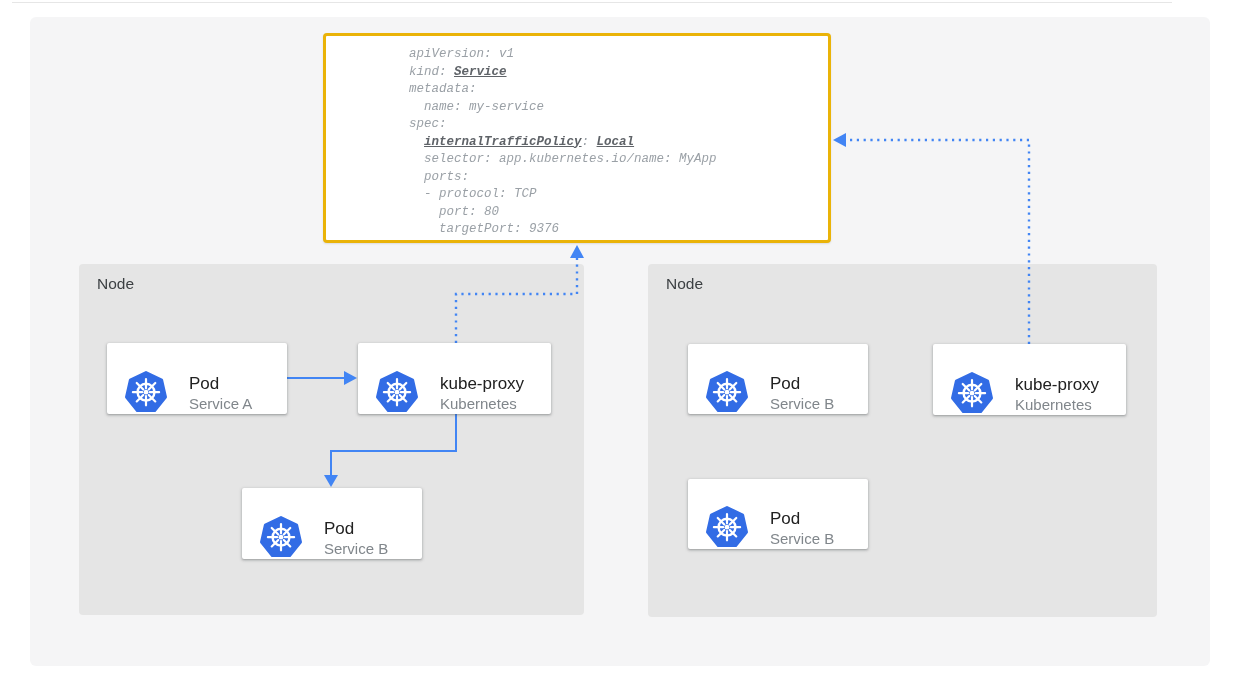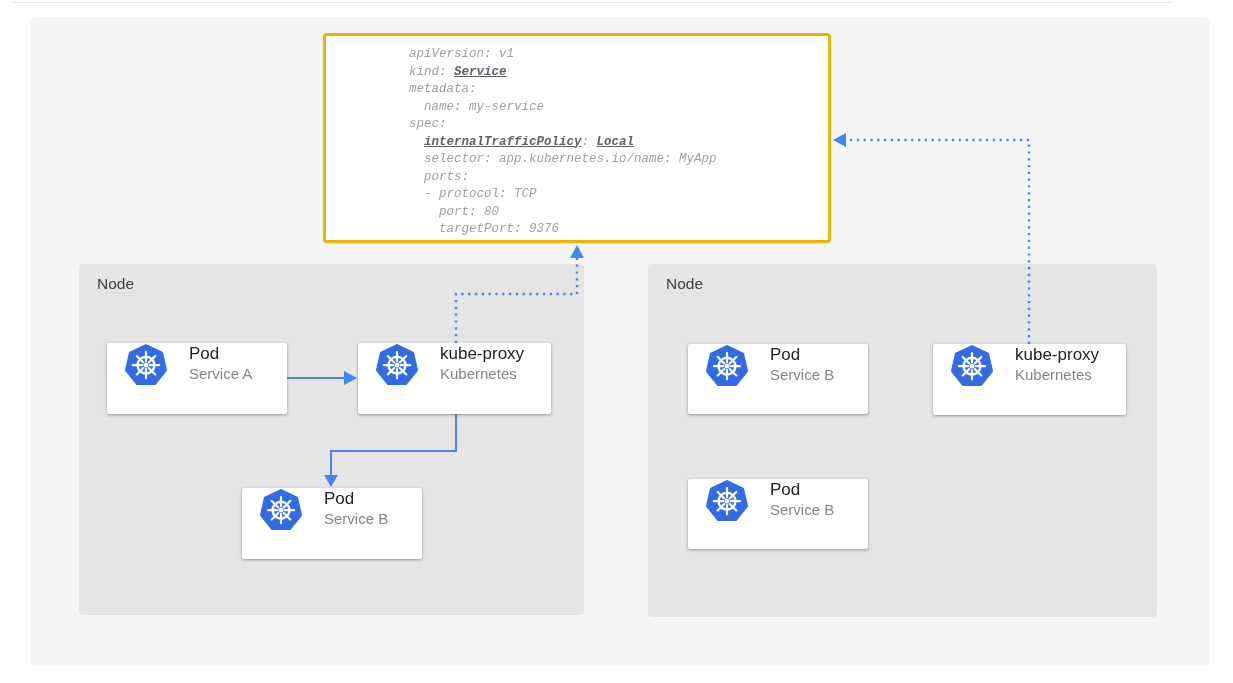--- a/index.html
+++ b/index.html
@@ -61,21 +61,21 @@
     left: 18px; top: 11px;
     font-size: 15.5px;
     color: #3c4043;
   }
   .card {
     position: absolute;
     background: #ffffff;
     border-radius: 2px;
     box-shadow: 0 1px 2px rgba(60,64,67,0.30), 0 1px 3px 1px rgba(60,64,67,0.15);
     display: flex;
-    align-items: flex-start;
+    align-items: flex-end;
   }
   .card .k8s-icon {
     width: 44px; height: 44px;
     margin-left: 17px;
     flex: none;
   }
   .card .card-text {
     margin-left: 21px;
     display: flex;
     flex-direction: column;

